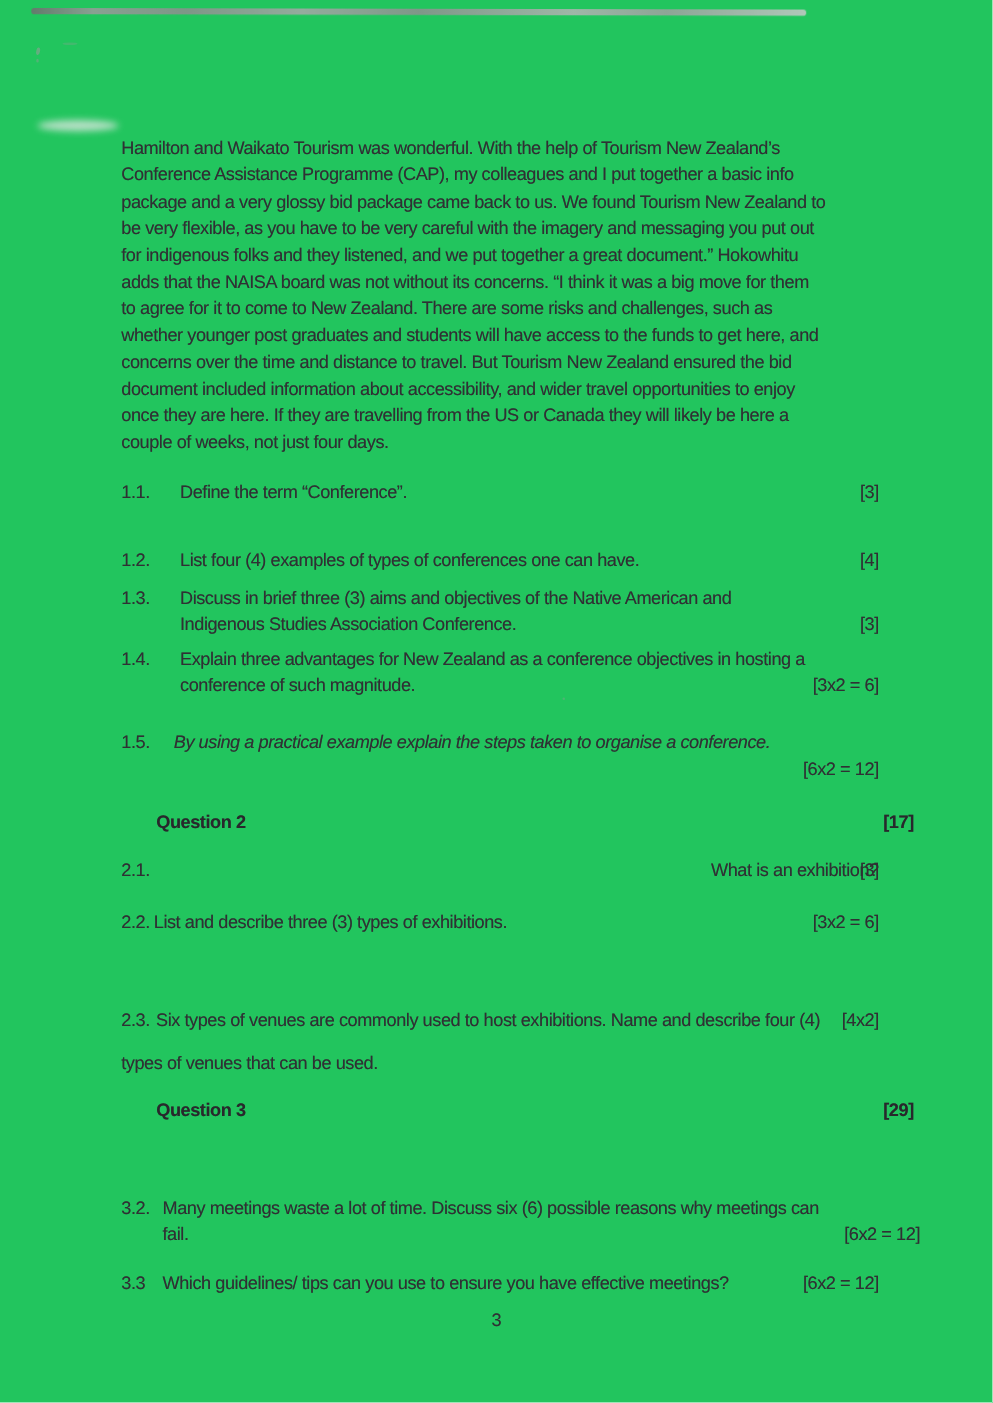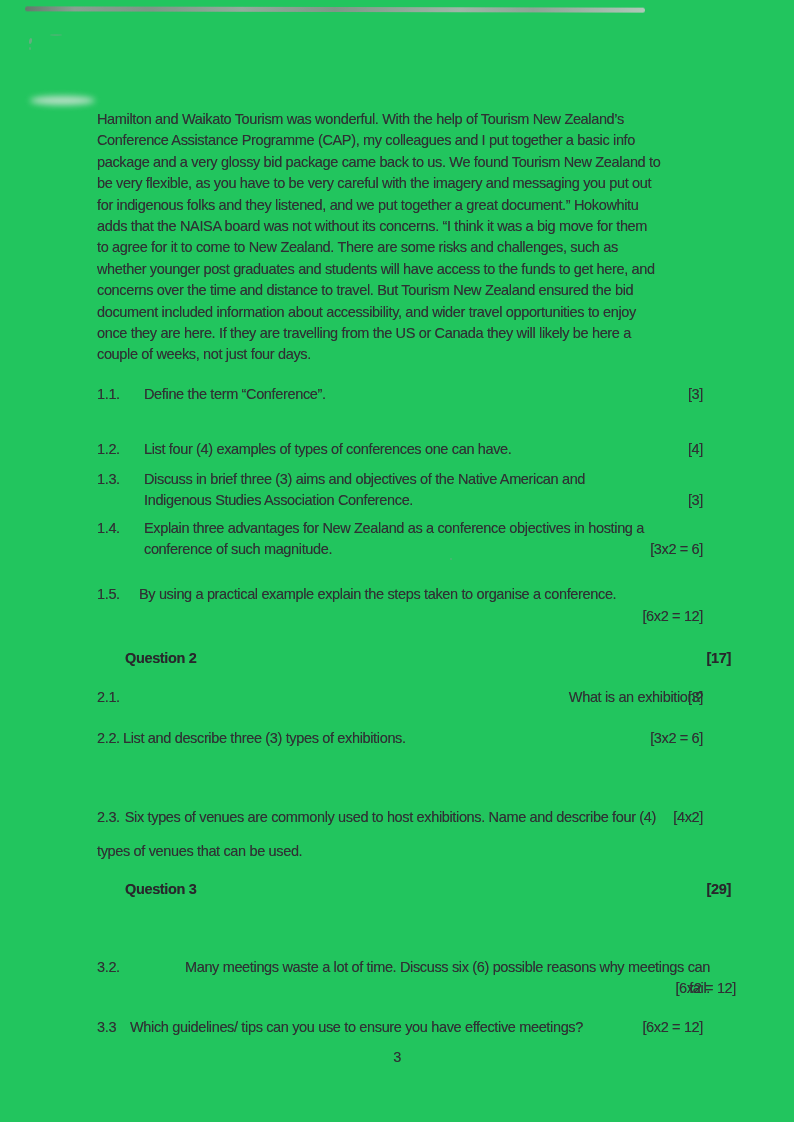--- a/index.html
+++ b/index.html
@@ -20,30 +20,30 @@
   .sp3{left:29px;top:47px;width:2px;height:3px;opacity:.4;}
   .sp4{left:450px;top:558px;width:2px;height:2px;opacity:.35;}
   .smudge{position:absolute;left:30px;top:96px;width:65px;height:9px;background:#e9e9e9;filter:blur(3px);opacity:.75;border-radius:50%;}
 
   .intro{position:absolute;left:97px;top:109px;width:642px;line-height:21.4px;white-space:pre-line;}
 
   .item{position:absolute;left:97px;width:606px;line-height:21px;}
   .num{position:absolute;left:0;top:0;}
   .txt{white-space:pre-line;}
   .ind47{margin-left:47px;}
-  .ind42{margin-left:42px;}
+  .ind42{margin-left:42px;font-style:italic;}
   .ind33{margin-left:33px;width:580px;}
   .ind30{margin-left:30px;text-align:right;}
   .ind26{margin-left:26px;}
   .mark{position:absolute;right:0;top:0;}
   .qhead{position:absolute;left:97px;width:606px;font-weight:700;color:#28282c;line-height:21px;margin-left:28px;}
   .qhead .mark{font-weight:700;}
   .flow{white-space:pre-line;width:616px;}
   .numInline{margin-right:5px;}
-  .pad33{padding-left:33px;box-sizing:border-box;width:639px;text-align:right;}
+  .pad33{padding-left:33px;box-sizing:border-box;width:639px;}
   .pageno{position:absolute;left:0;top:1049px;width:794px;text-align:center;}
 </style>
 </head>
 <body>
 
 <div class="page">
 
   <div class="scan-bar"></div>
   <div class="speck sp1"></div>
   <div class="speck sp2"></div>

